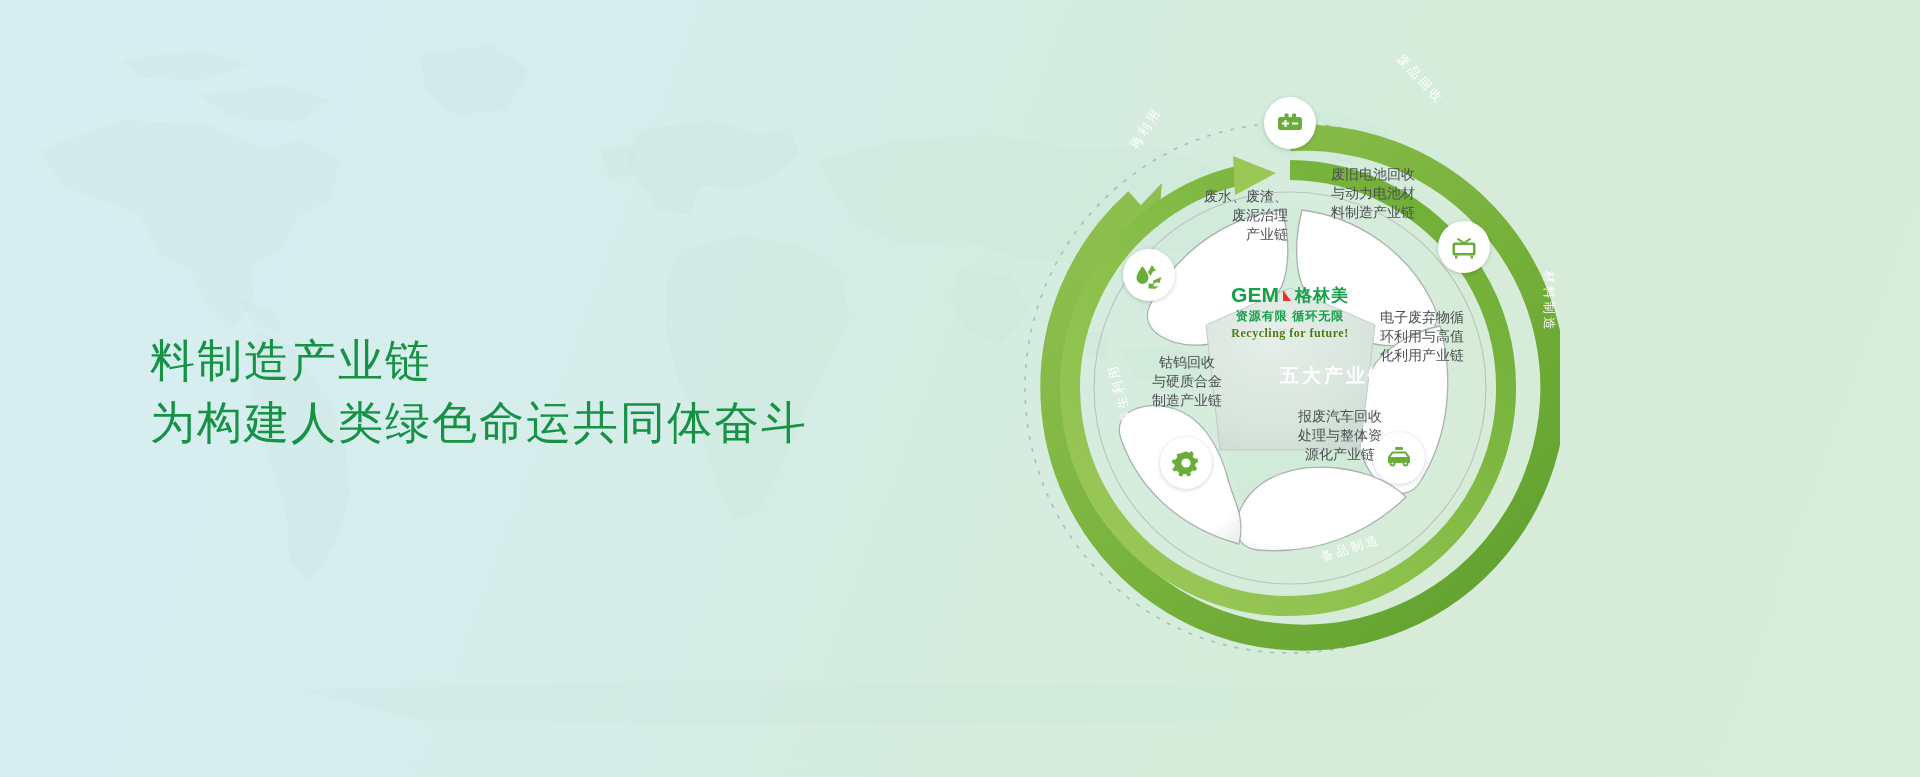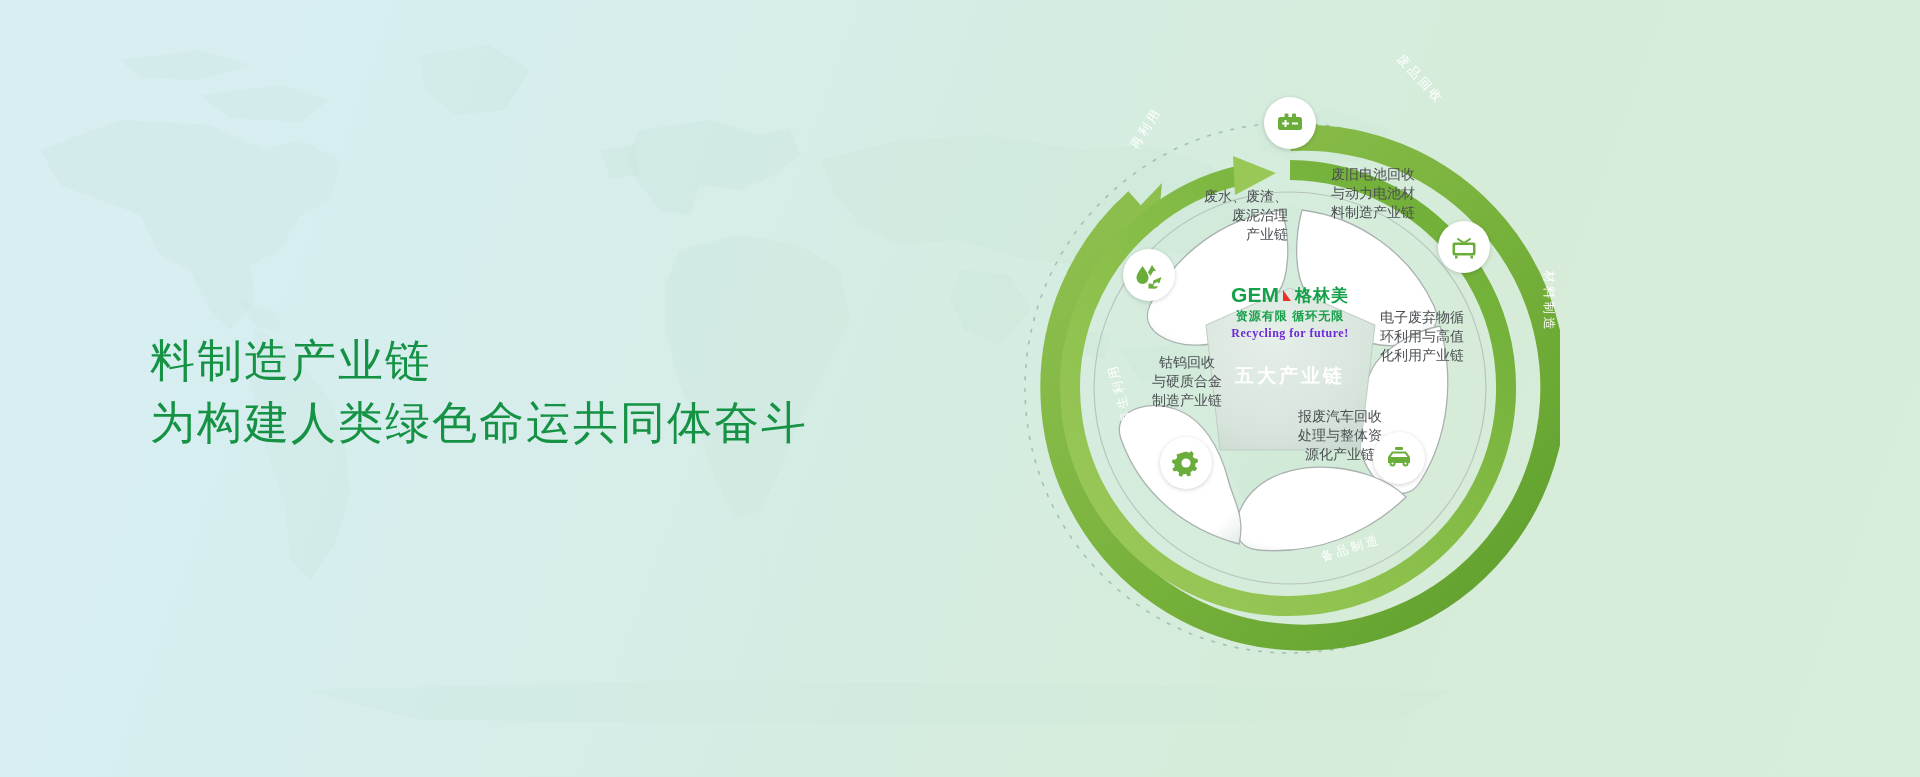--- a/index.html
+++ b/index.html
@@ -34,23 +34,23 @@
   }
   .ring-label{
     position:absolute;color:#ffffff;font-size:12.5px;letter-spacing:3px;
     font-family:"Liberation Sans","DejaVu Sans",sans-serif;white-space:nowrap;
   }
   .center-logo{position:absolute;text-align:center;width:200px;}
   .logo-row{display:flex;align-items:center;justify-content:center;gap:4px;}
   .logo-gem{font-family:"Liberation Sans","DejaVu Sans",sans-serif;font-weight:700;font-size:21px;color:#16a04a;letter-spacing:0px;}
   .logo-cn{font-weight:700;font-size:17px;color:#16a04a;letter-spacing:1px;}
   .logo-slogan{font-size:12px;color:#16a04a;letter-spacing:1px;margin-top:1px;font-weight:700;}
-  .logo-en{font-size:12px;color:#6d28d9;letter-spacing:.5px;margin-top:1px;font-family:"Liberation Serif","DejaVu Serif",serif;font-weight:700;}
+  .logo-en{font-size:12px;color:#4d7c0f;letter-spacing:.5px;margin-top:1px;font-family:"Liberation Serif","DejaVu Serif",serif;font-weight:700;}
   .center-sub{
-    position:absolute;width:200px;text-align:center;color:#ffffff;
+    position:absolute;width:200px;text-align:right;color:#ffffff;
     font-size:19px;font-weight:700;letter-spacing:3px;
   }
   .badge{
     position:absolute;width:52px;height:52px;border-radius:50%;
     background:#ffffff;box-shadow:0 1px 4px rgba(0,0,0,.18);
     display:flex;align-items:center;justify-content:center;
   }
   .badge svg{display:block;}
 </style>
 </head>

